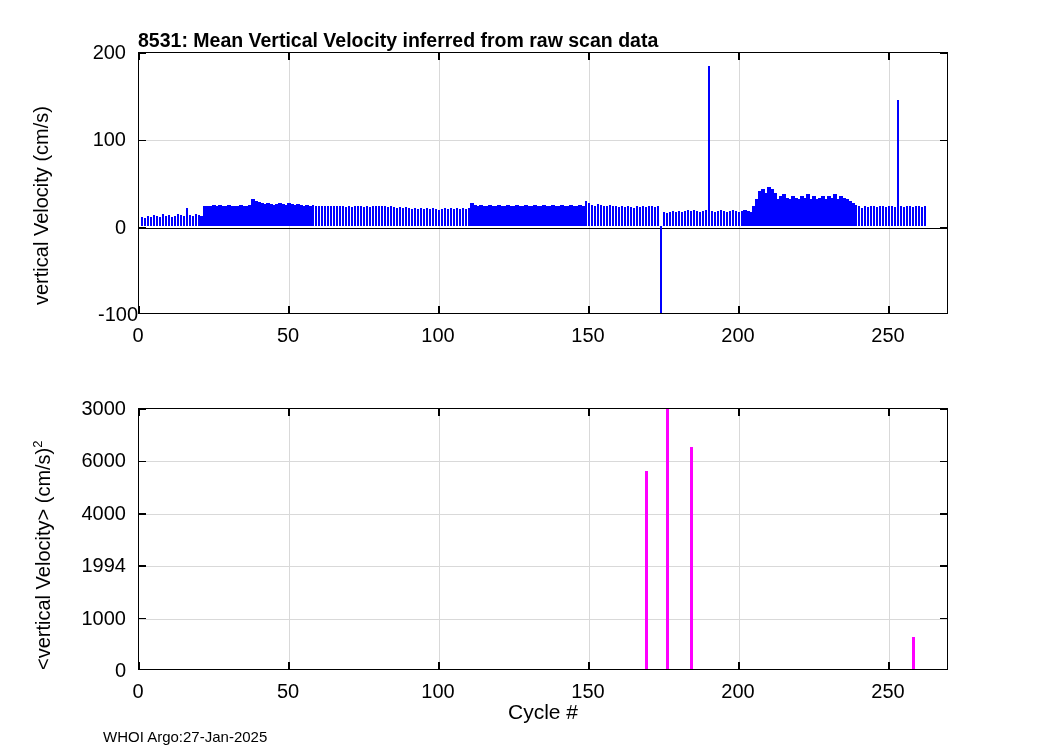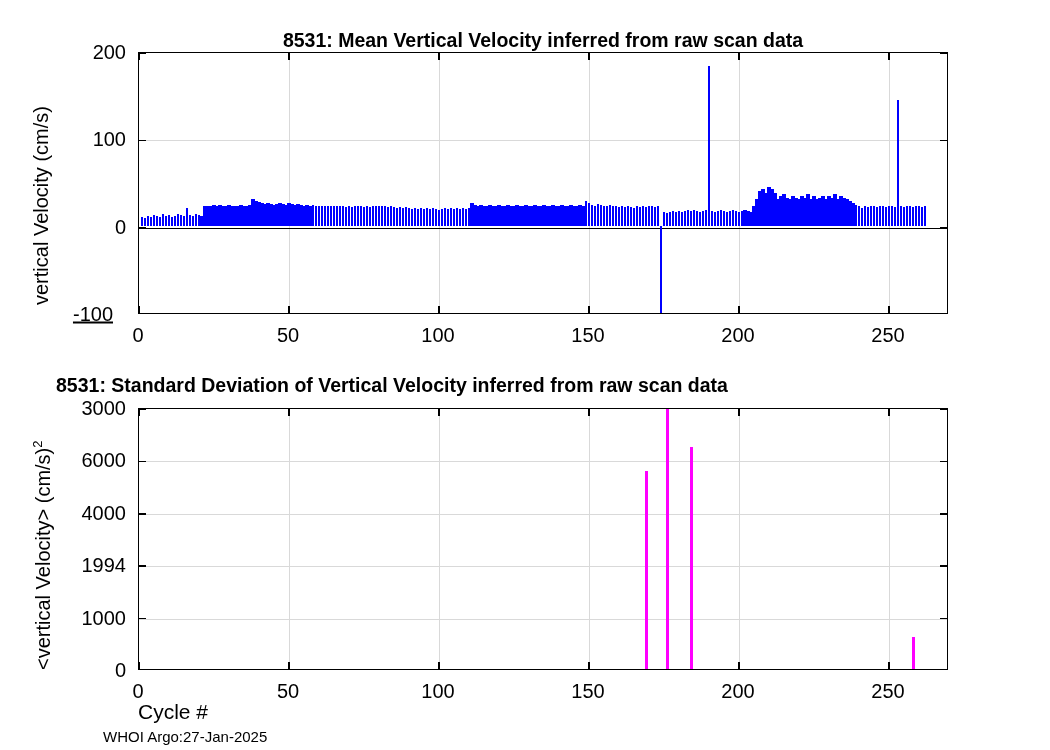--- a/index.html
+++ b/index.html
@@ -18,21 +18,20 @@
     position: absolute;
     left: 0; top: 0;
     width: 1050px;
     height: 750px;
   }
   .plot-title {
     position: absolute;
     font-weight: bold;
     color: #000;
     white-space: nowrap;
-    text-align: center;
   }
   #title1 {
     left: 138px;
     top: 29px;
     width: 810px;
     font-size: 19.5px;
   }
   #title2 {
     left: 56px;
     top: 374px;
@@ -114,20 +113,21 @@
     color: #000;
     white-space: nowrap;
     transform-origin: 0 0;
     transform: rotate(-90deg);
   }
   .axis-label-x {
     position: absolute;
     font-size: 21px;
     color: #000;
     white-space: nowrap;
+    text-align: center;
   }
   .sup {
     font-size: 13px;
     vertical-align: super;
   }
   .bar {
     position: absolute;
     bottom: 0;
   }
   .footer {
@@ -444,35 +444,34 @@
         <div class="bar" style="background: rgb(0, 0, 255); width: 1.86px; left: 785.07px; bottom: 87.3333px; height: 20.0867px;"></div>
         <div class="bar" style="background: rgb(0, 0, 255); width: 1.86px; left: 788.07px;"></div>
         <div class="bar" style="background: rgb(0, 0, 255); width: 1.86px; left: 791.07px;"></div>
         <div class="bar" style="background: rgb(0, 0, 255); width: 1.86px; left: 794.07px;"></div>
         <div class="bar" style="background: rgb(0, 0, 255); width: 1.86px; left: 797.07px;"></div>
         <div class="bar" style="background: rgb(0, 0, 255); width: 1.86px; left: 800.07px;"></div>
       </div>
   </div>
 
   <div id="labels1">
-      <div class="ticklabel-y" style="left: 3px; width: 110px; top: 314px; text-decoration: underline;">-100</div>
+      <div class="ticklabel-y" style="left: 28px; width: 110px; top: 314px;">-100</div>
       <div class="ticklabel-y" style="left: 16px; width: 110px; top: 226.667px;">0</div>
       <div class="ticklabel-y" style="left: 16px; width: 110px; top: 139.333px;">100</div>
       <div class="ticklabel-y" style="left: 16px; width: 110px; top: 52px;">200</div>
       <div class="ticklabel-x" style="left: 138px; top: 324px;">0</div>
       <div class="ticklabel-x" style="left: 288px; top: 324px;">50</div>
       <div class="ticklabel-x" style="left: 438px; top: 324px;">100</div>
       <div class="ticklabel-x" style="left: 588px; top: 324px;">150</div>
       <div class="ticklabel-x" style="left: 738px; top: 324px;">200</div>
       <div class="ticklabel-x" style="left: 888px; top: 324px;">250</div>
     </div>
 
   <div class="axis-label-y" id="ylabel1" style="left: 30px; top: 305px;">vertical Velocity (cm/s)</div>
 
-  <div class="plot-title" id="title2">8531: Standard Deviation of Vertical Velocity inferred from raw scan data</div>
 
   <div class="axes" id="axes2">
     <div class="plotarea" id="plot2">
         <div class="gridline-h" style="top: 209.6px;"></div>
         <div class="tick-y" style="top: 208.8px;"></div>
         <div class="tick-y-r" style="top: 208.8px;"></div>
         <div class="gridline-h" style="top: 157.2px;"></div>
         <div class="tick-y" style="top: 156.4px;"></div>
         <div class="tick-y-r" style="top: 156.4px;"></div>
         <div class="gridline-h" style="top: 104.8px;"></div>

